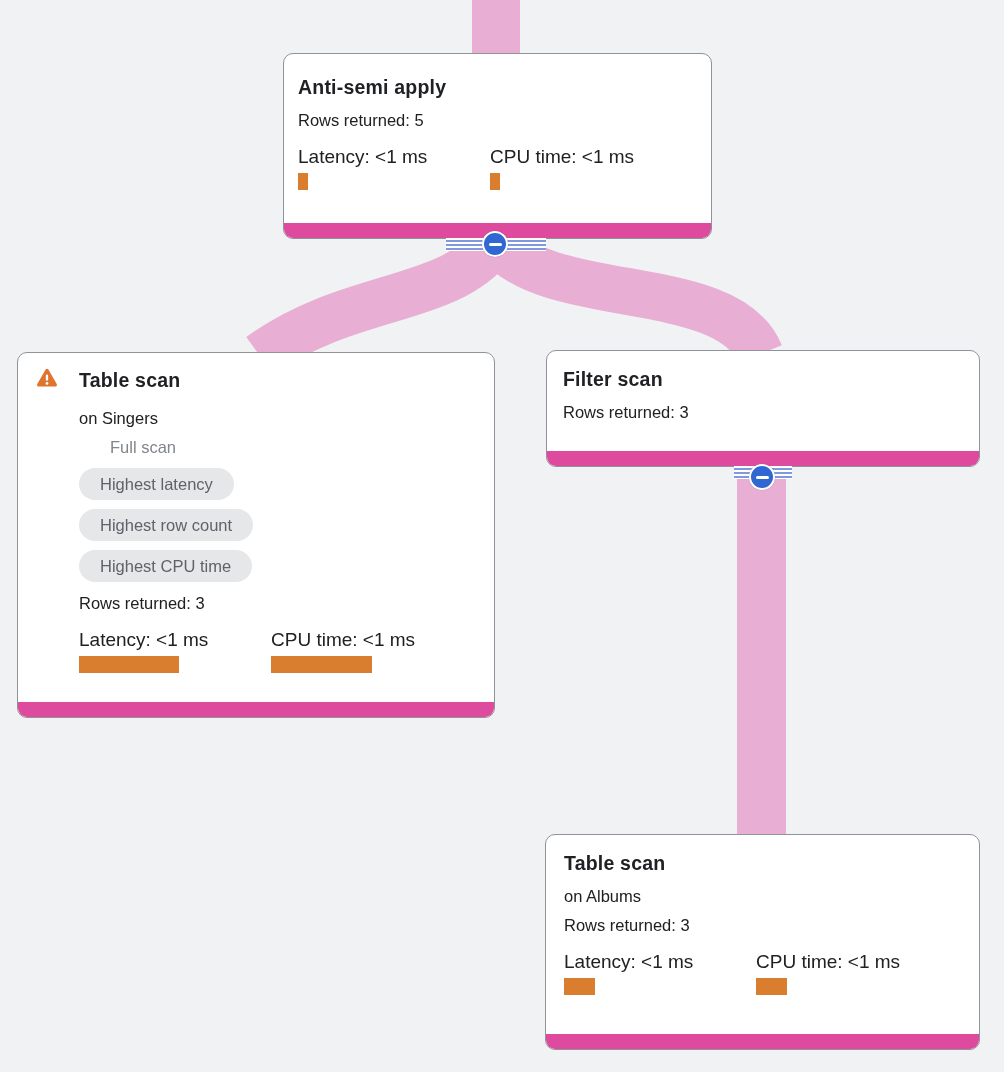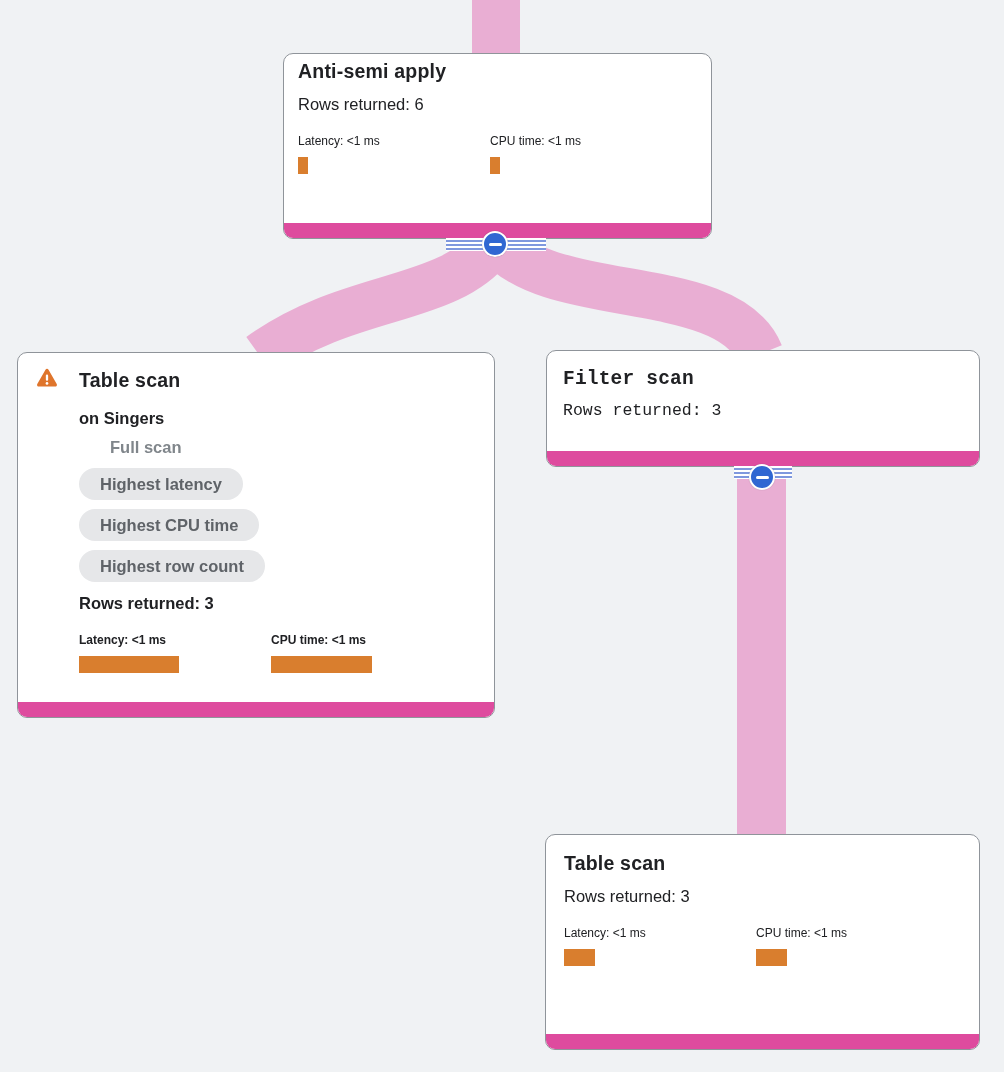--- a/index.html
+++ b/index.html
@@ -23,21 +23,21 @@
     border: 1px solid #8f949a;
     border-radius: 10px;
   }
   .node-footer {
     position: absolute;
     left: 0; right: 0; bottom: 0;
     height: 15px;
     background: #de4b9e;
     border-radius: 0 0 9px 9px;
   }
-  .node-content { padding: 6px 16px 0 16px; }
+  .node-content { padding: 22px 16px 0 16px; }
   .node-title {
     font-size: 19.5px;
     font-weight: bold;
     letter-spacing: 0.2px;
     color: #202124;
     margin-bottom: 9px;
   }
   .node-line { font-size: 16.5px; line-height: 24px; margin-top: 5px; }
   .muted { color: #80868b; margin-left: 31px; }
   .badges { margin: 8px 0 2px 0; }
@@ -46,26 +46,26 @@
     background: #e6e7e9;
     color: #5f6368;
     font-size: 16.5px;
     line-height: 20px;
     padding: 6px 21px;
     border-radius: 17px;
     margin: 9px 0;
   }
   .metrics { display: flex; margin-top: 13px; }
   .metric:first-child { width: 192px; }
-  .metric-label { font-size: 12px; line-height: 24px; }
+  .metric-label { font-size: 19px; line-height: 24px; }
   .bar { height: 17px; background: #d97e2e; margin-top: 4px; }
 
   .header-row { display: flex; align-items: flex-start; }
   .warn-wrap { flex: 0 0 auto; margin: -3px 20px 0 1px; width: 24px; height: 24px; }
-  .indent { margin-left: 45px; font-weight: bold; }
+  .indent { margin-left: 45px; }
 
   
   .stripe {
     position: absolute;
     z-index: 3;
     height: 13px;
     background: linear-gradient(to bottom,
       #ffffff 0px, #ffffff 1.5px,
       #7f98de 1.5px, #7f98de 3.5px,
       #ffffff 3.5px, #ffffff 5.5px,
@@ -98,21 +98,21 @@
   <svg class="edges" width="1004" height="1072" viewBox="0 0 1004 1072">
     <rect x="472" y="0" width="48" height="56" fill="#e9aed3"></rect>
     <path d="M 495 242 C 448 305, 352 290, 260 356" stroke="#e9aed3" stroke-width="47" fill="none"></path>
     <path d="M 497 242 C 550 308, 728 275, 760 354" stroke="#e9aed3" stroke-width="47" fill="none"></path>
     <rect x="737" y="466" width="49" height="370" fill="#e9aed3"></rect>
   </svg>
 
   <div class="node" style="left:283px; top:53px; width:429px; height:186px;">
     <div class="node-content" style="padding-left:14px;">
       <div class="node-title">Anti-semi apply</div>
-      <div class="node-line">Rows returned: 6</div>
+      <div class="node-line">Rows returned: 5</div>
       <div class="metrics">
         <div class="metric">
           <div class="metric-label">Latency: &lt;1 ms</div>
           <div class="bar" style="width: 10px;"></div>
         </div>
         <div class="metric">
           <div class="metric-label">CPU time: &lt;1 ms</div>
           <div class="bar" style="width: 10px;"></div>
         </div>
       </div>
@@ -130,50 +130,51 @@
             <circle cx="12" cy="17.4" r="1.35" fill="#ffffff"></circle>
           </svg>
         </span>
         <div class="node-title">Table scan</div>
       </div>
       <div class="indent">
         <div class="node-line">on Singers</div>
         <div class="node-line muted">Full scan</div>
         <div class="badges">
           <div class="badge">Highest latency</div>
+          <div class="badge">Highest row count</div>
           <div class="badge">Highest CPU time</div>
-          <div class="badge">Highest row count</div>
         </div>
         <div class="node-line">Rows returned: 3</div>
         <div class="metrics">
           <div class="metric">
             <div class="metric-label">Latency: &lt;1 ms</div>
             <div class="bar" style="width: 100px;"></div>
           </div>
           <div class="metric">
             <div class="metric-label">CPU time: &lt;1 ms</div>
             <div class="bar" style="width: 101px;"></div>
           </div>
         </div>
       </div>
     </div>
     <div class="node-footer"></div>
   </div>
 
-  <div class="node" style="left:546px; top:350px; width:434px; height:117px;font-family:Liberation Mono, monospace;">
+  <div class="node" style="left:546px; top:350px; width:434px; height:117px;">
     <div class="node-content" style="padding-top:17px;">
       <div class="node-title">Filter scan</div>
       <div class="node-line">Rows returned: 3</div>
     </div>
     <div class="node-footer"></div>
   </div>
 
   <div class="node" style="left:545px; top:834px; width:435px; height:216px;">
     <div class="node-content" style="padding-top:17px; padding-left:18px;">
       <div class="node-title">Table scan</div>
+      <div class="node-line">on Albums</div>
       <div class="node-line">Rows returned: 3</div>
       <div class="metrics">
         <div class="metric">
           <div class="metric-label">Latency: &lt;1 ms</div>
           <div class="bar" style="width: 31px;"></div>
         </div>
         <div class="metric">
           <div class="metric-label">CPU time: &lt;1 ms</div>
           <div class="bar" style="width: 31px;"></div>
         </div>

